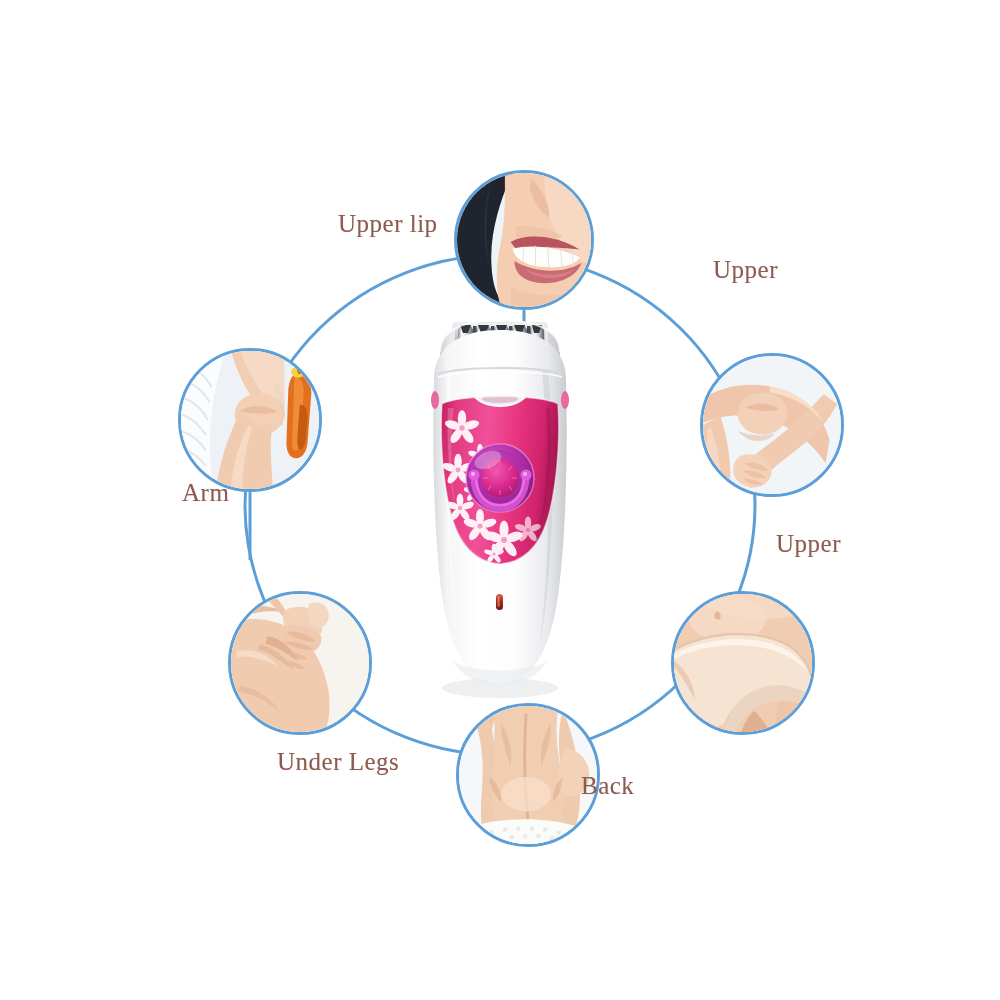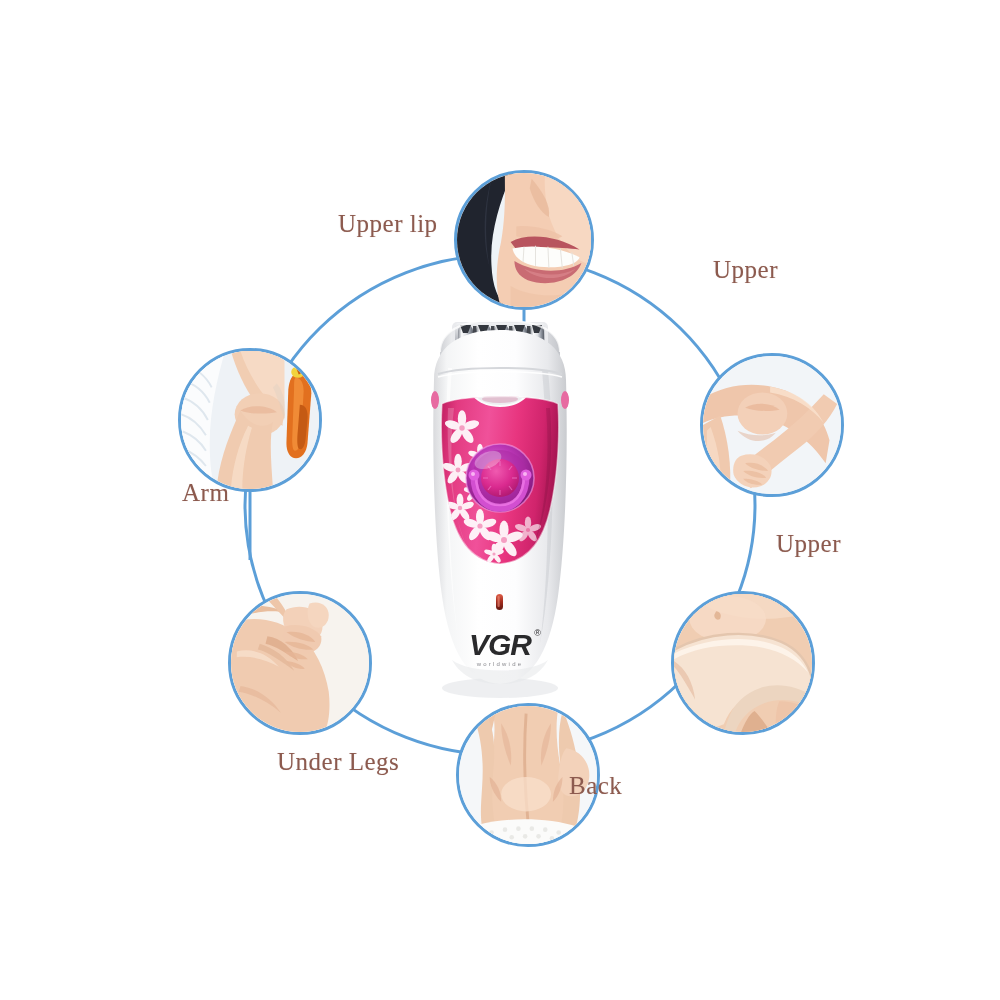--- a/index.html
+++ b/index.html
@@ -237,21 +237,21 @@
           <circle cx="104" cy="132" r="2.4"></circle>
         <circle cx="41" cy="139" r="2.4"></circle>
           <circle cx="55" cy="137" r="2.4"></circle>
         <circle cx="69" cy="136" r="2.4"></circle>
           <circle cx="83" cy="136" r="2.4"></circle>
         <circle cx="97" cy="138" r="2.4"></circle>
           <circle cx="111" cy="140" r="2.4"></circle>
       </g>
     </svg>
   </div>
-  <div class="label" style="left:569px; top:772px;">Back</div>
+  <div class="label" style="left:581px; top:772px;">Back</div>
 
   <div class="bubble" style="left:228px; top:591px; width:144px; height:144px;">
     <svg class="art" viewBox="0 0 144 144">
       <rect width="144" height="144" fill="#f7f3ee"></rect>
 
       <path d="M0,30 C24,22 50,26 70,42 C88,56 98,78 102,102 C104,120 102,134 98,144 L0,144 Z" fill="#f0cbb0"></path>
 
       <path d="M0,20 C18,10 40,10 58,20 C44,16 22,18 0,28 Z" fill="#e9bd9d"></path>
 
       <path d="M44,0 C52,8 60,20 64,34 C58,28 48,16 38,6 Z" fill="#eec6a9"></path>
@@ -567,19 +567,15 @@
       </g>
 
       <g>
         <rect x="88" y="286" width="7" height="16" rx="3.5" fill="url(#ledGrad)"></rect>
         <rect x="89.5" y="288" width="2.2" height="11" rx="1.1" fill="#f0937f" opacity="0.6"></rect>
       </g>
 
       <path d="M44,352 C62,366 122,366 140,352 C130,370 112,376 92,376 C72,376 54,370 44,352 Z" fill="#e6e7ea" opacity="0.55"></path>
     </svg>
 
-    <div id="vgr-logo">
-      <div id="vgr-word"><span>VGR</span><span id="vgr-reg">®</span></div>
-      <div id="vgr-sub">worldwide</div>
-    </div>
   </div>
 
 </div>
 
 </body></html>

